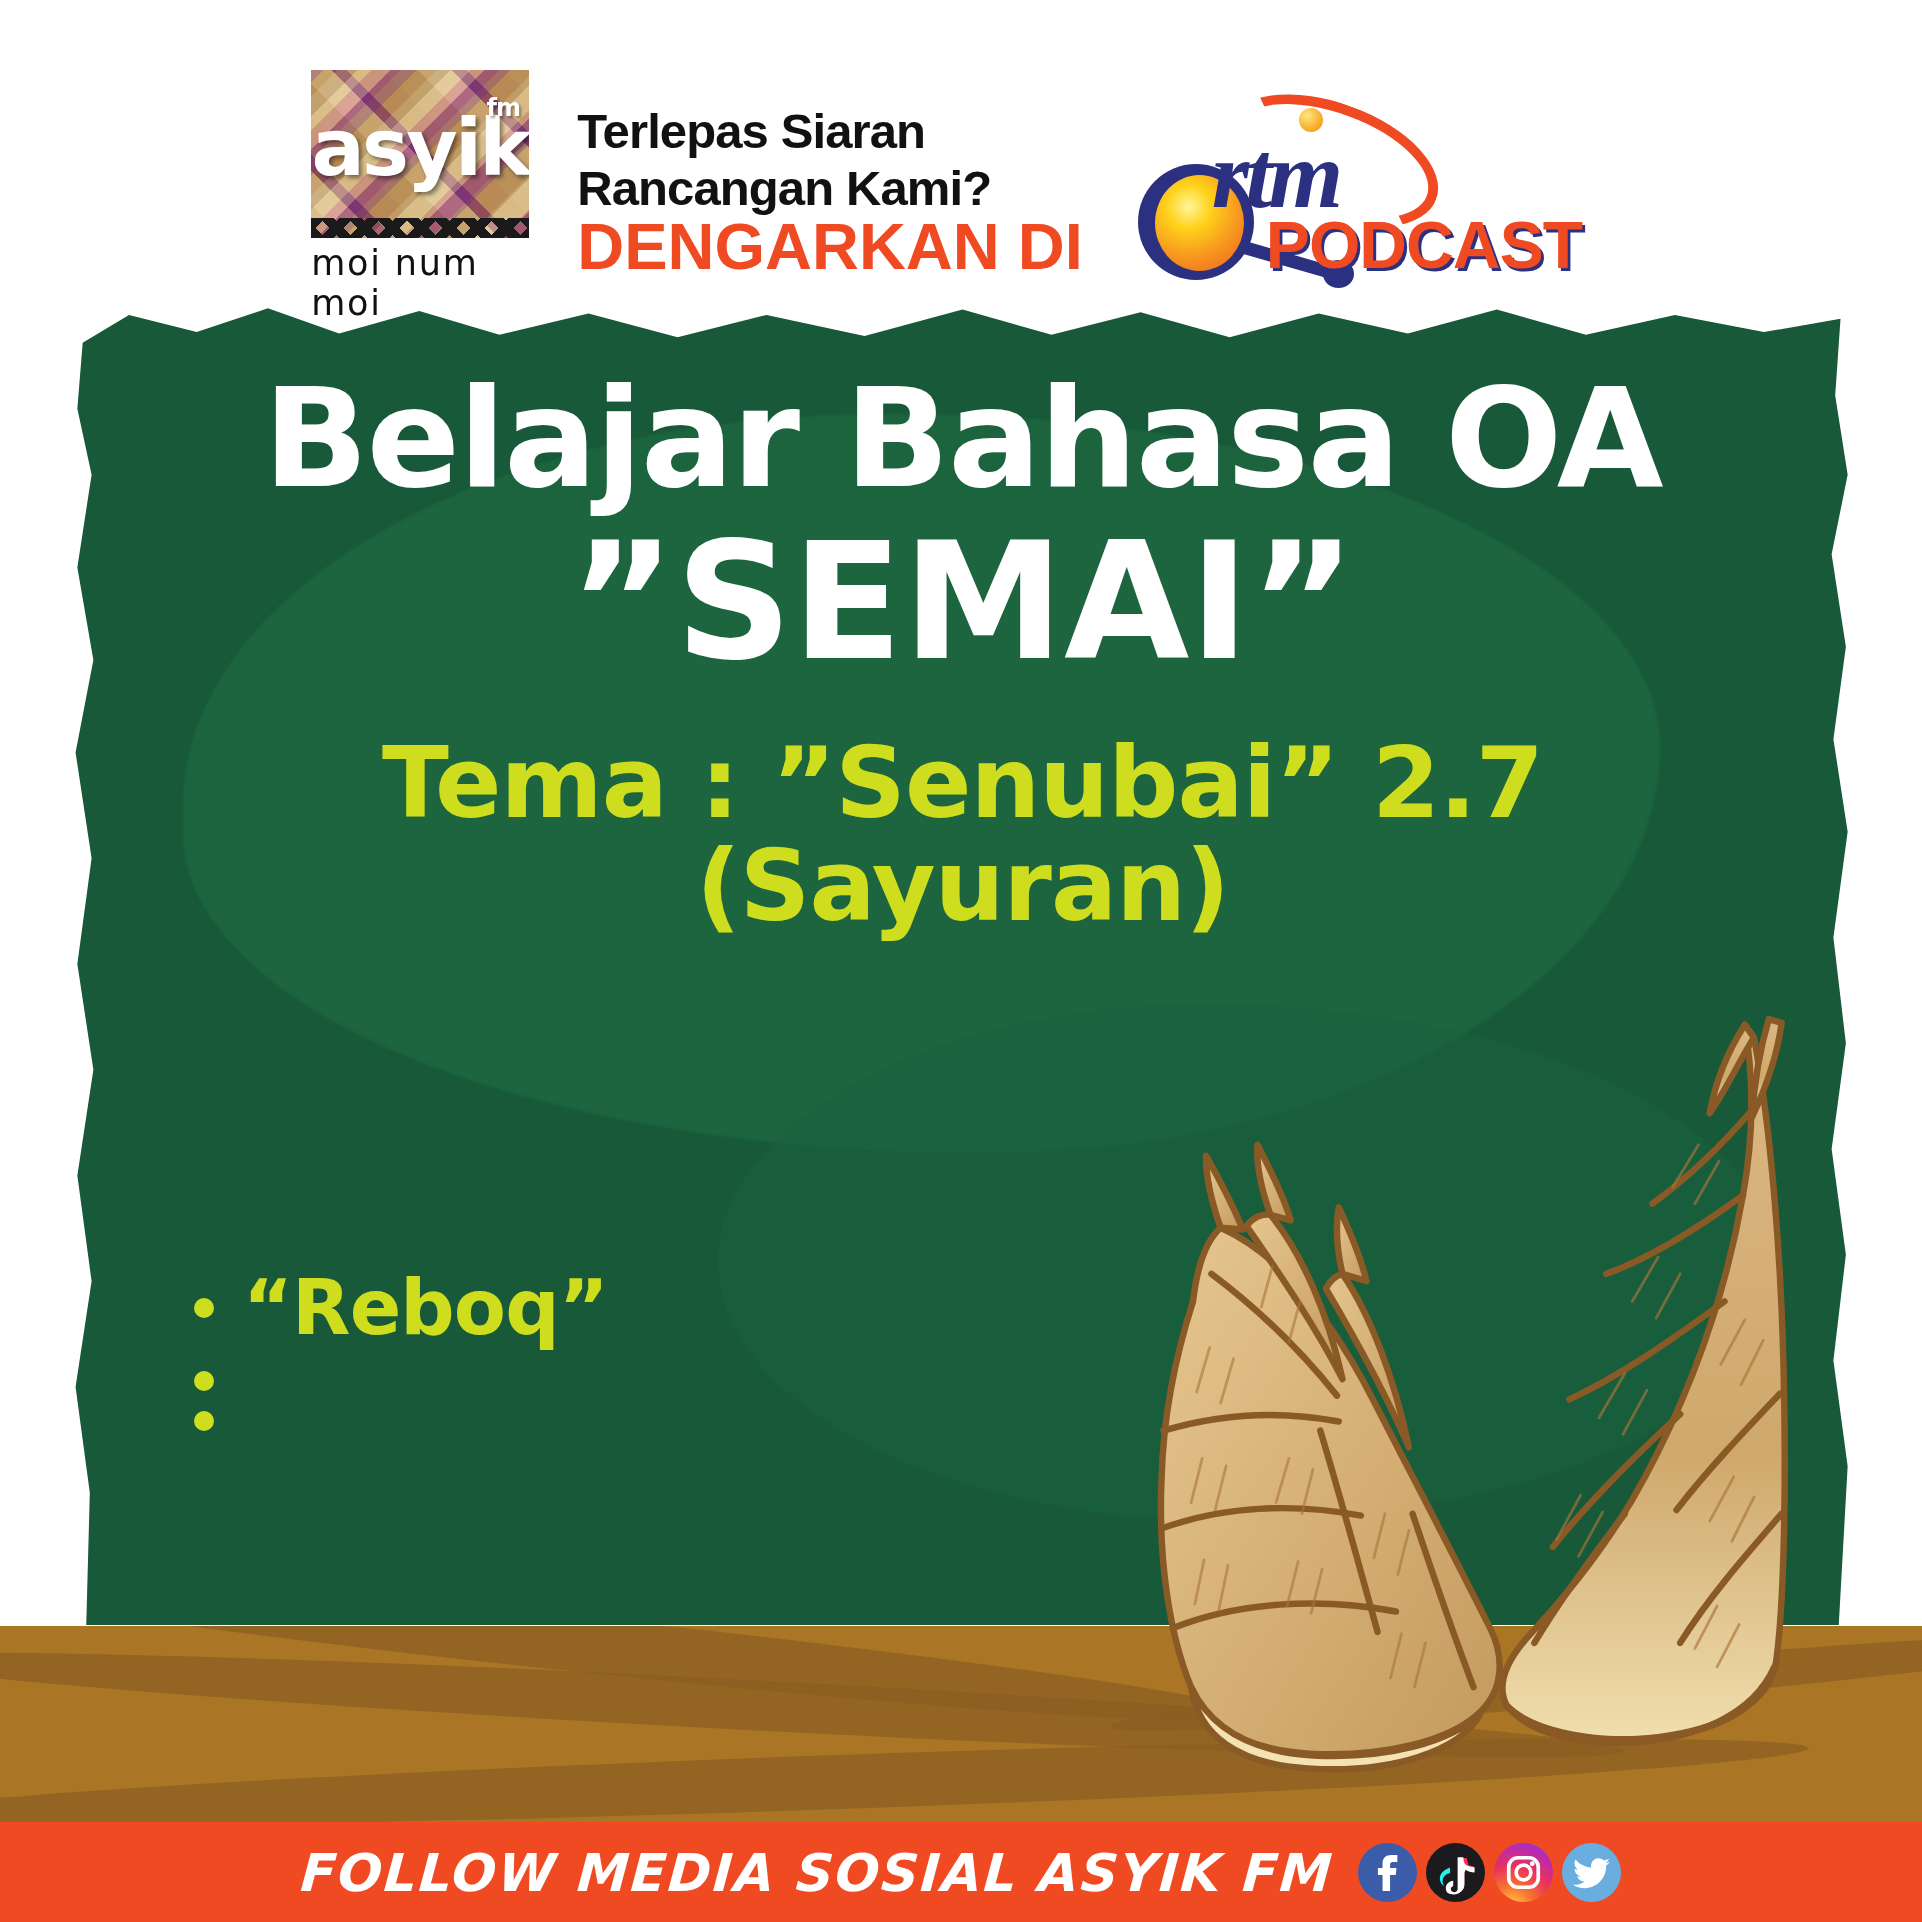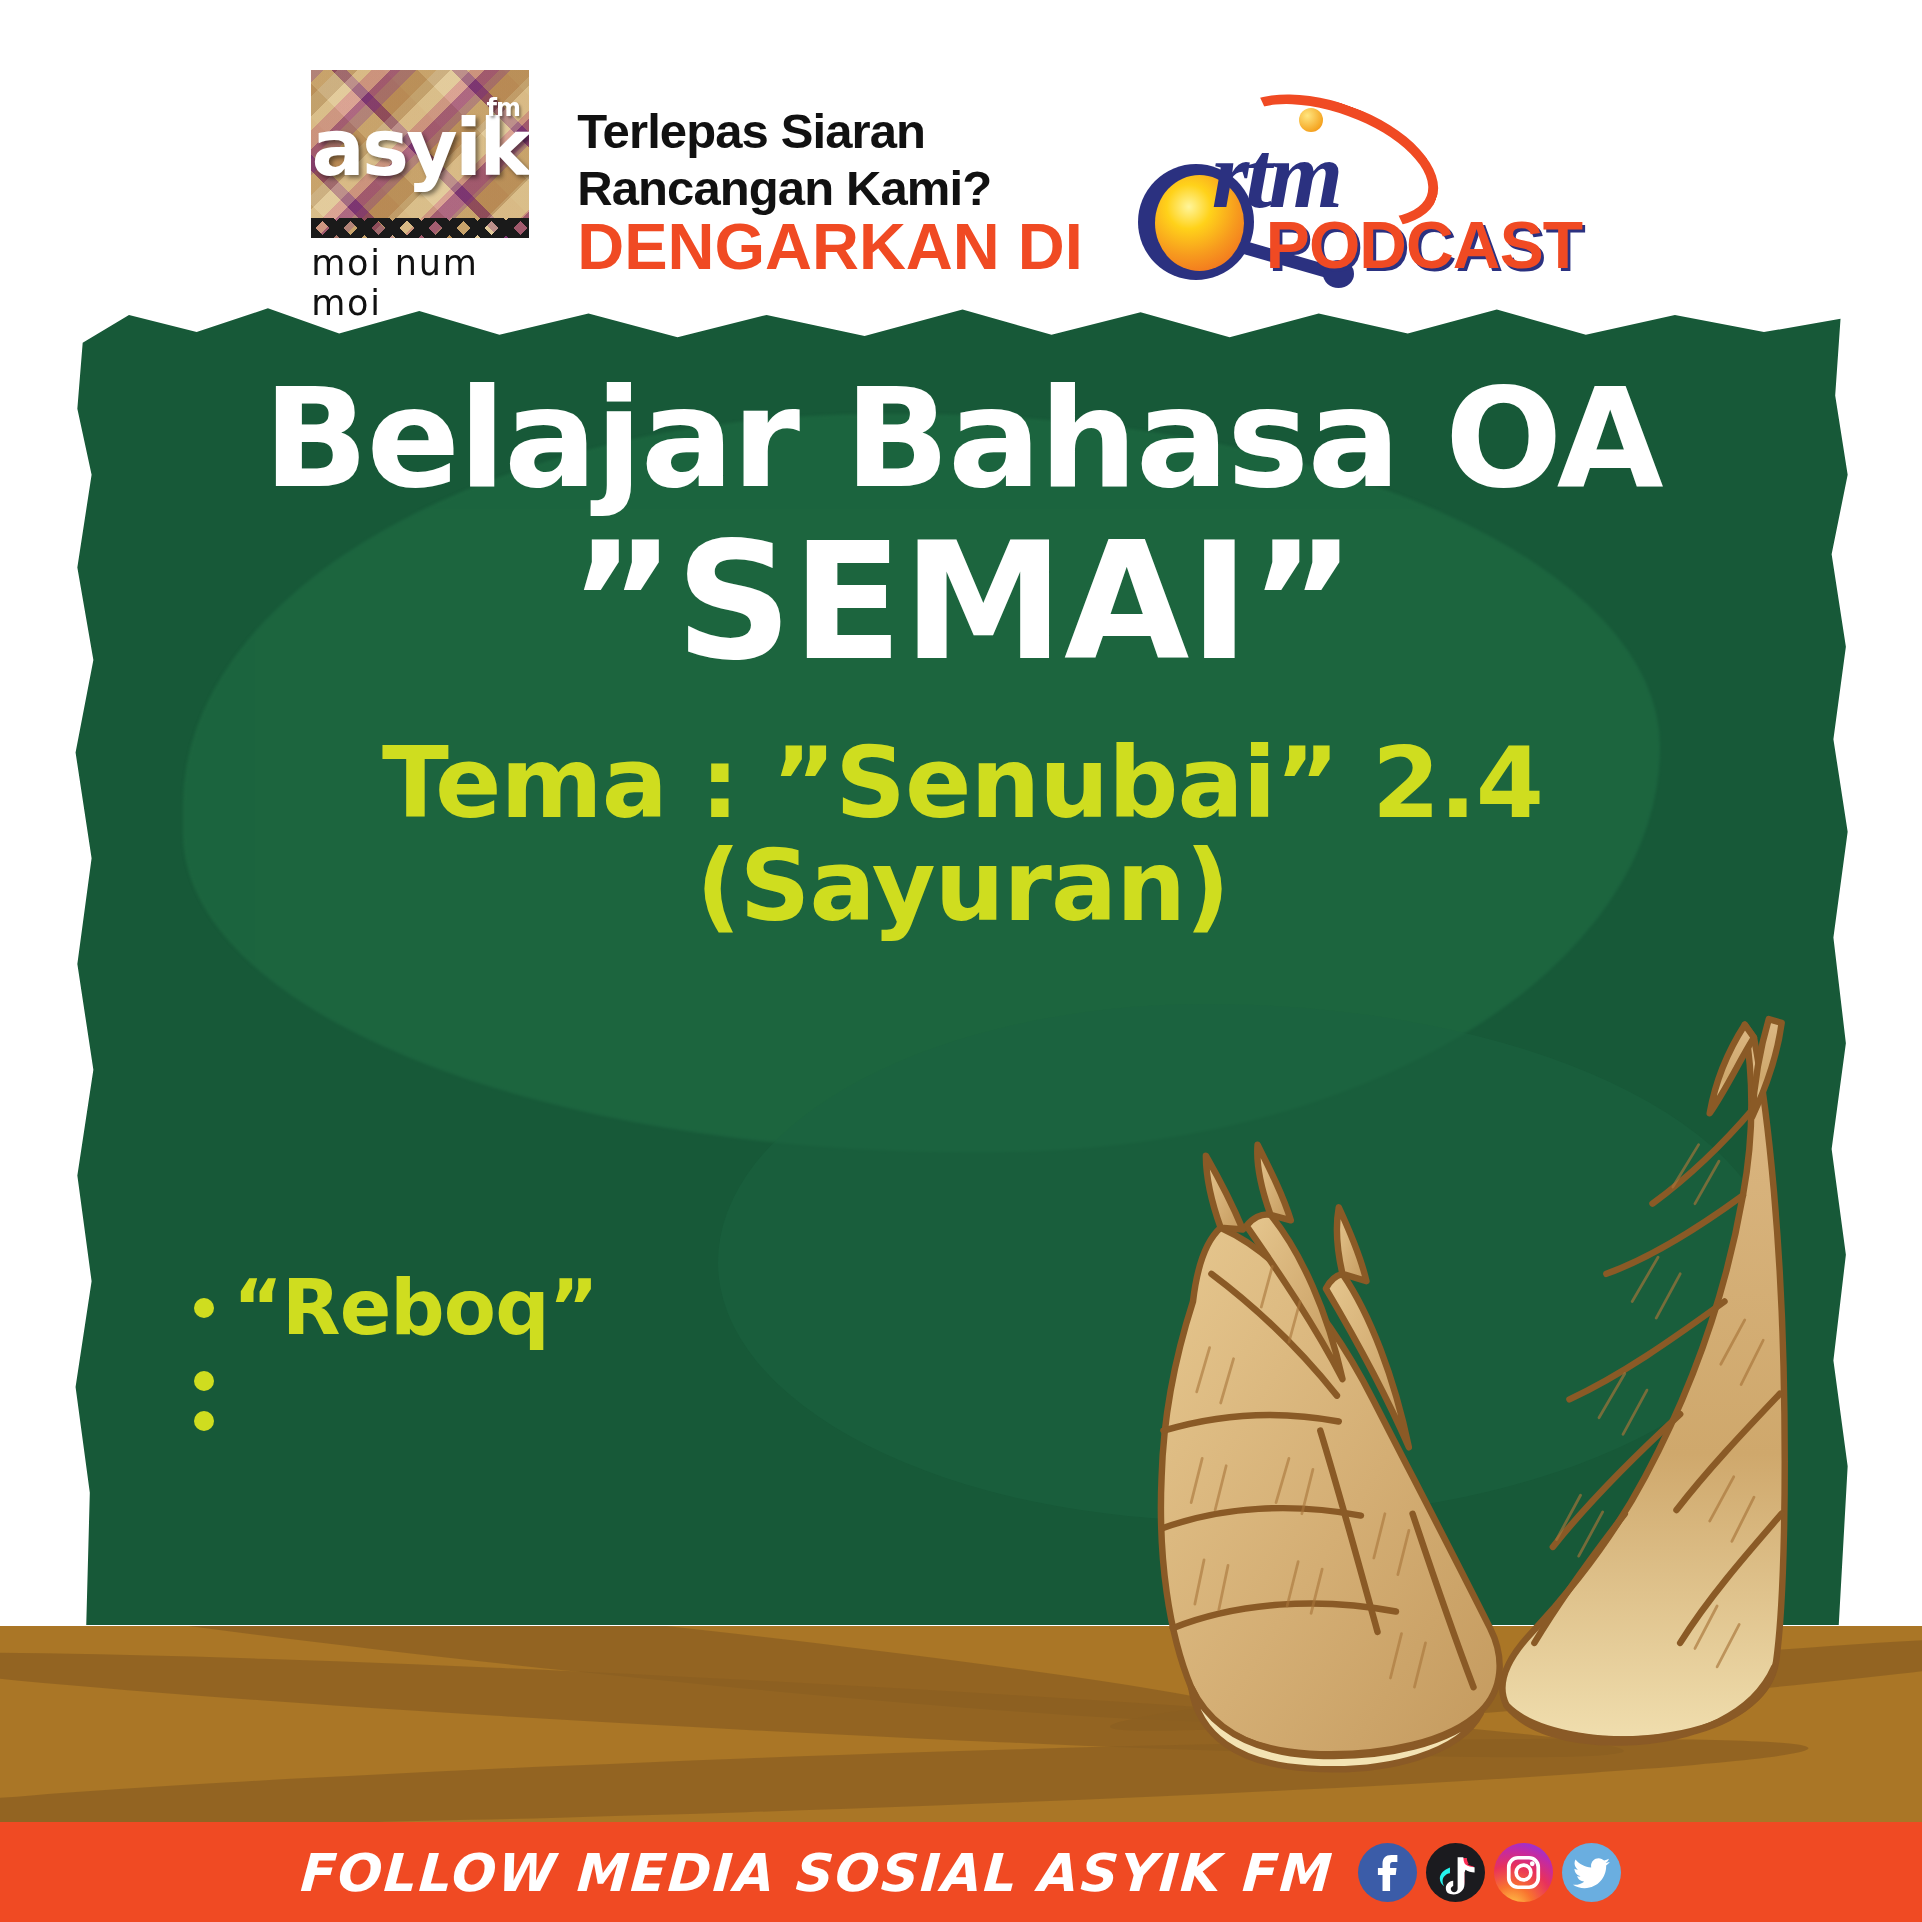--- a/index.html
+++ b/index.html
@@ -179,21 +179,21 @@
     color:#cfdd1f;text-align:center;
     font-family:"DejaVu Sans", sans-serif;
     font-weight:700;font-size:98px;line-height:103px;letter-spacing:-0.9px;
     margin-top:48px;
   }
 
   .bullets{
     position:absolute;left:194px;top:1264px;width:1154px;
   }
   .bullet{
-    display:flex;align-items:center;gap:19px;margin-bottom:20px;
+    display:flex;align-items:center;gap:29px;margin-bottom:20px;
   }
   .bullet .dot{
     width:20px;height:20px;border-radius:50%;background:#cfdd1f;flex:0 0 20px;
   }
   .bullet .btxt{
     color:#cfdd1f;
     font-family:"DejaVu Sans", sans-serif;
     font-weight:700;font-size:76px;line-height:87px;letter-spacing:-0.9px;
   }
 
@@ -274,21 +274,21 @@
 <div class="board-wrap">
   <div class="board">
     <div class="board-smudge"></div>
     <div class="board-smudge2"></div>
   </div>
 </div>
 
 <div class="board-text">
   <div class="title-1">Belajar Bahasa OA</div>
   <div class="title-2">”SEMAI”</div>
-  <div class="subtitle">Tema : ”Senubai” 2.4</div>
+  <div class="subtitle">Tema : ”Senubai” 2.7</div>
   <div class="subtitle" style="margin-top:0;">(Sayuran)</div>
 </div>
 
 <div class="bullets">
   <div class="bullet">
     <span class="dot"></span>
     <span class="btxt">“Reboq”</span>
   </div>
   <div class="bullet">
     <span class="dot"></span>

